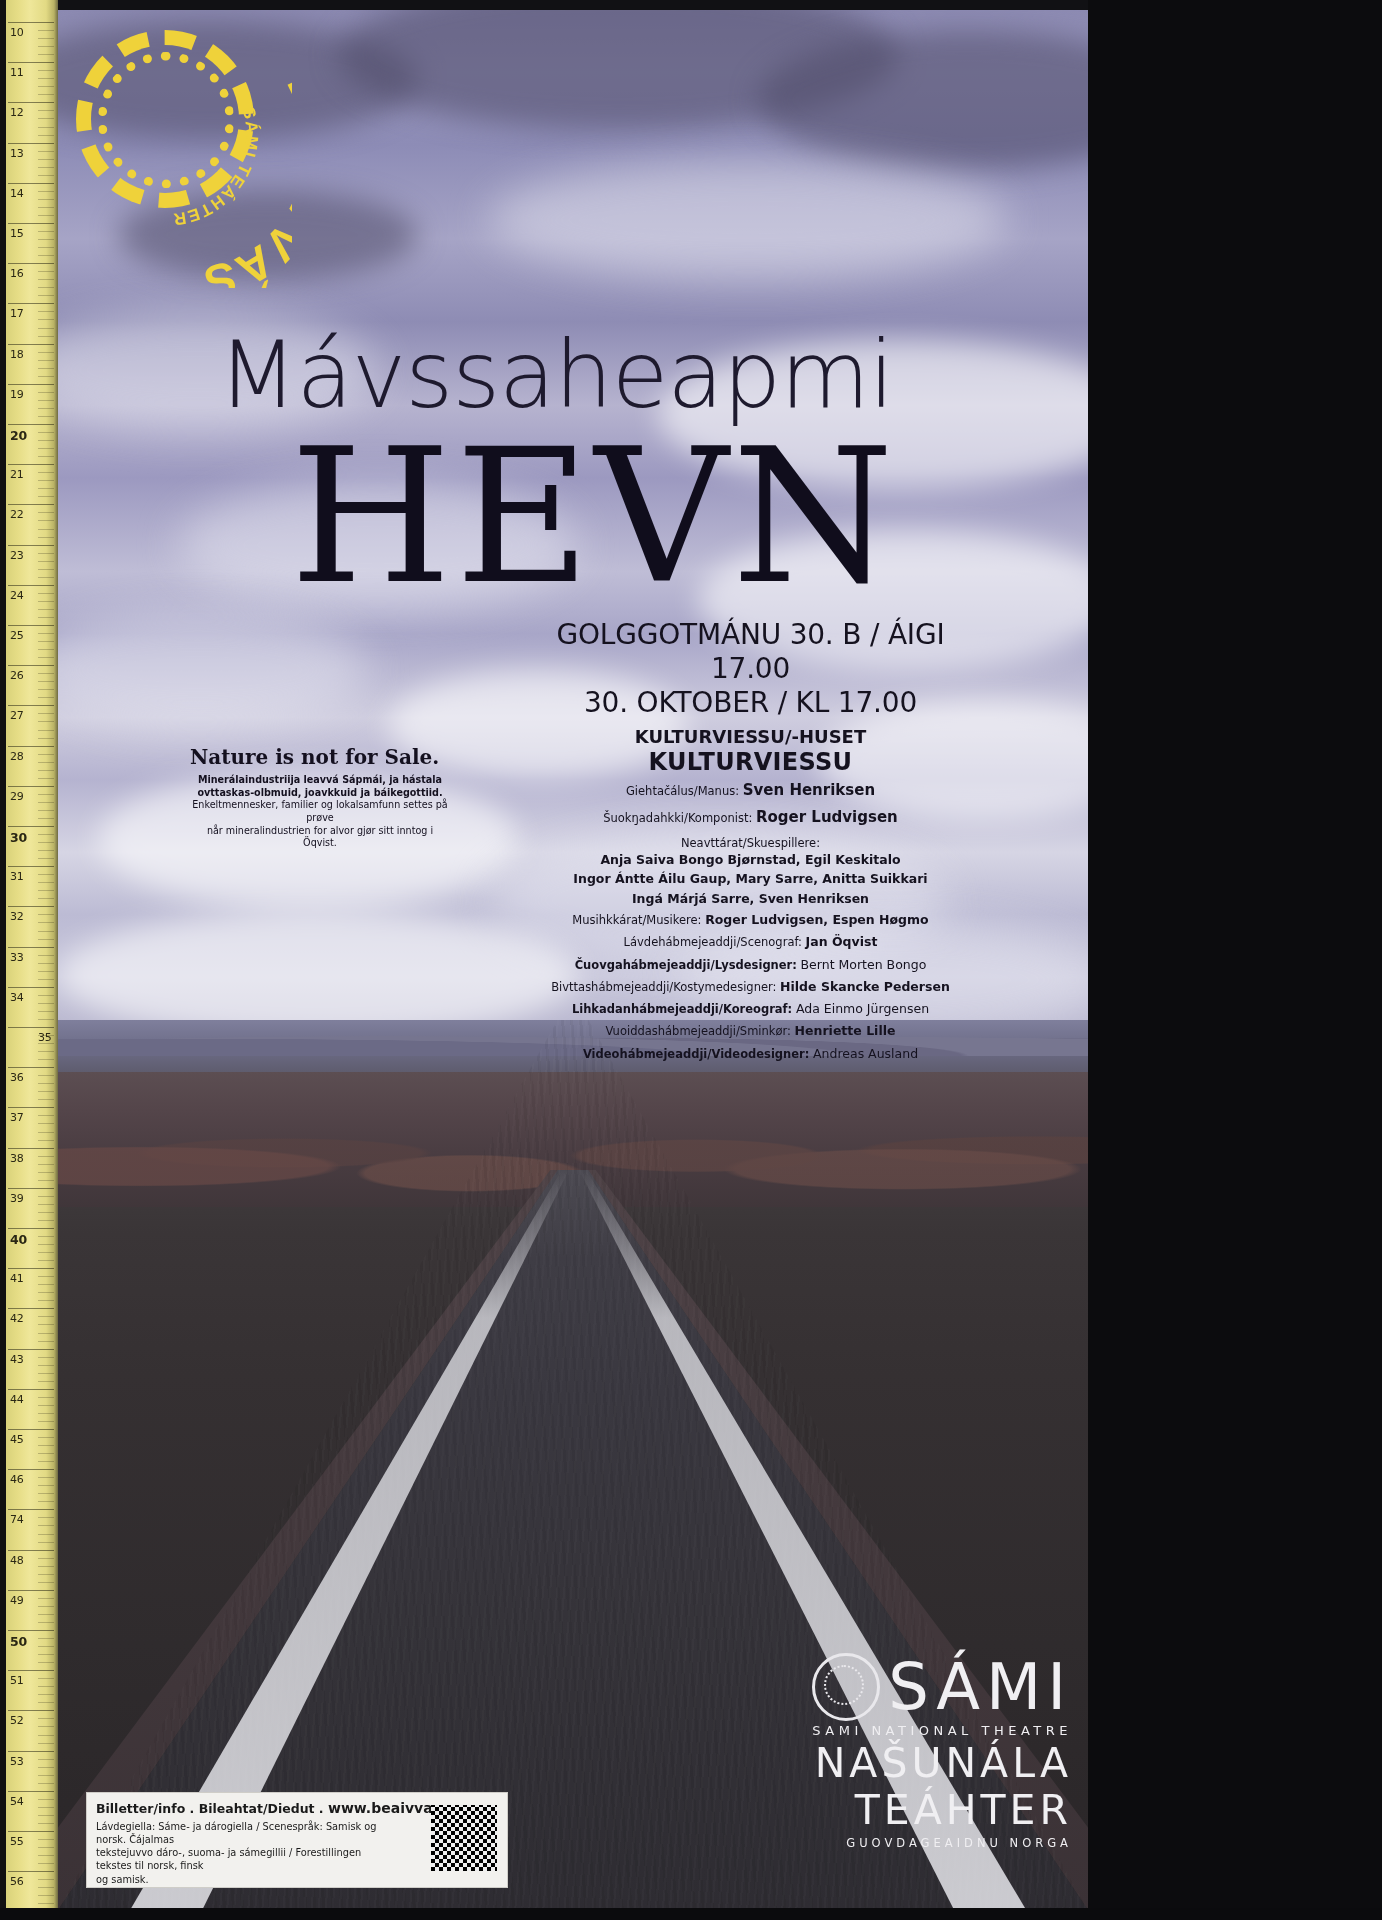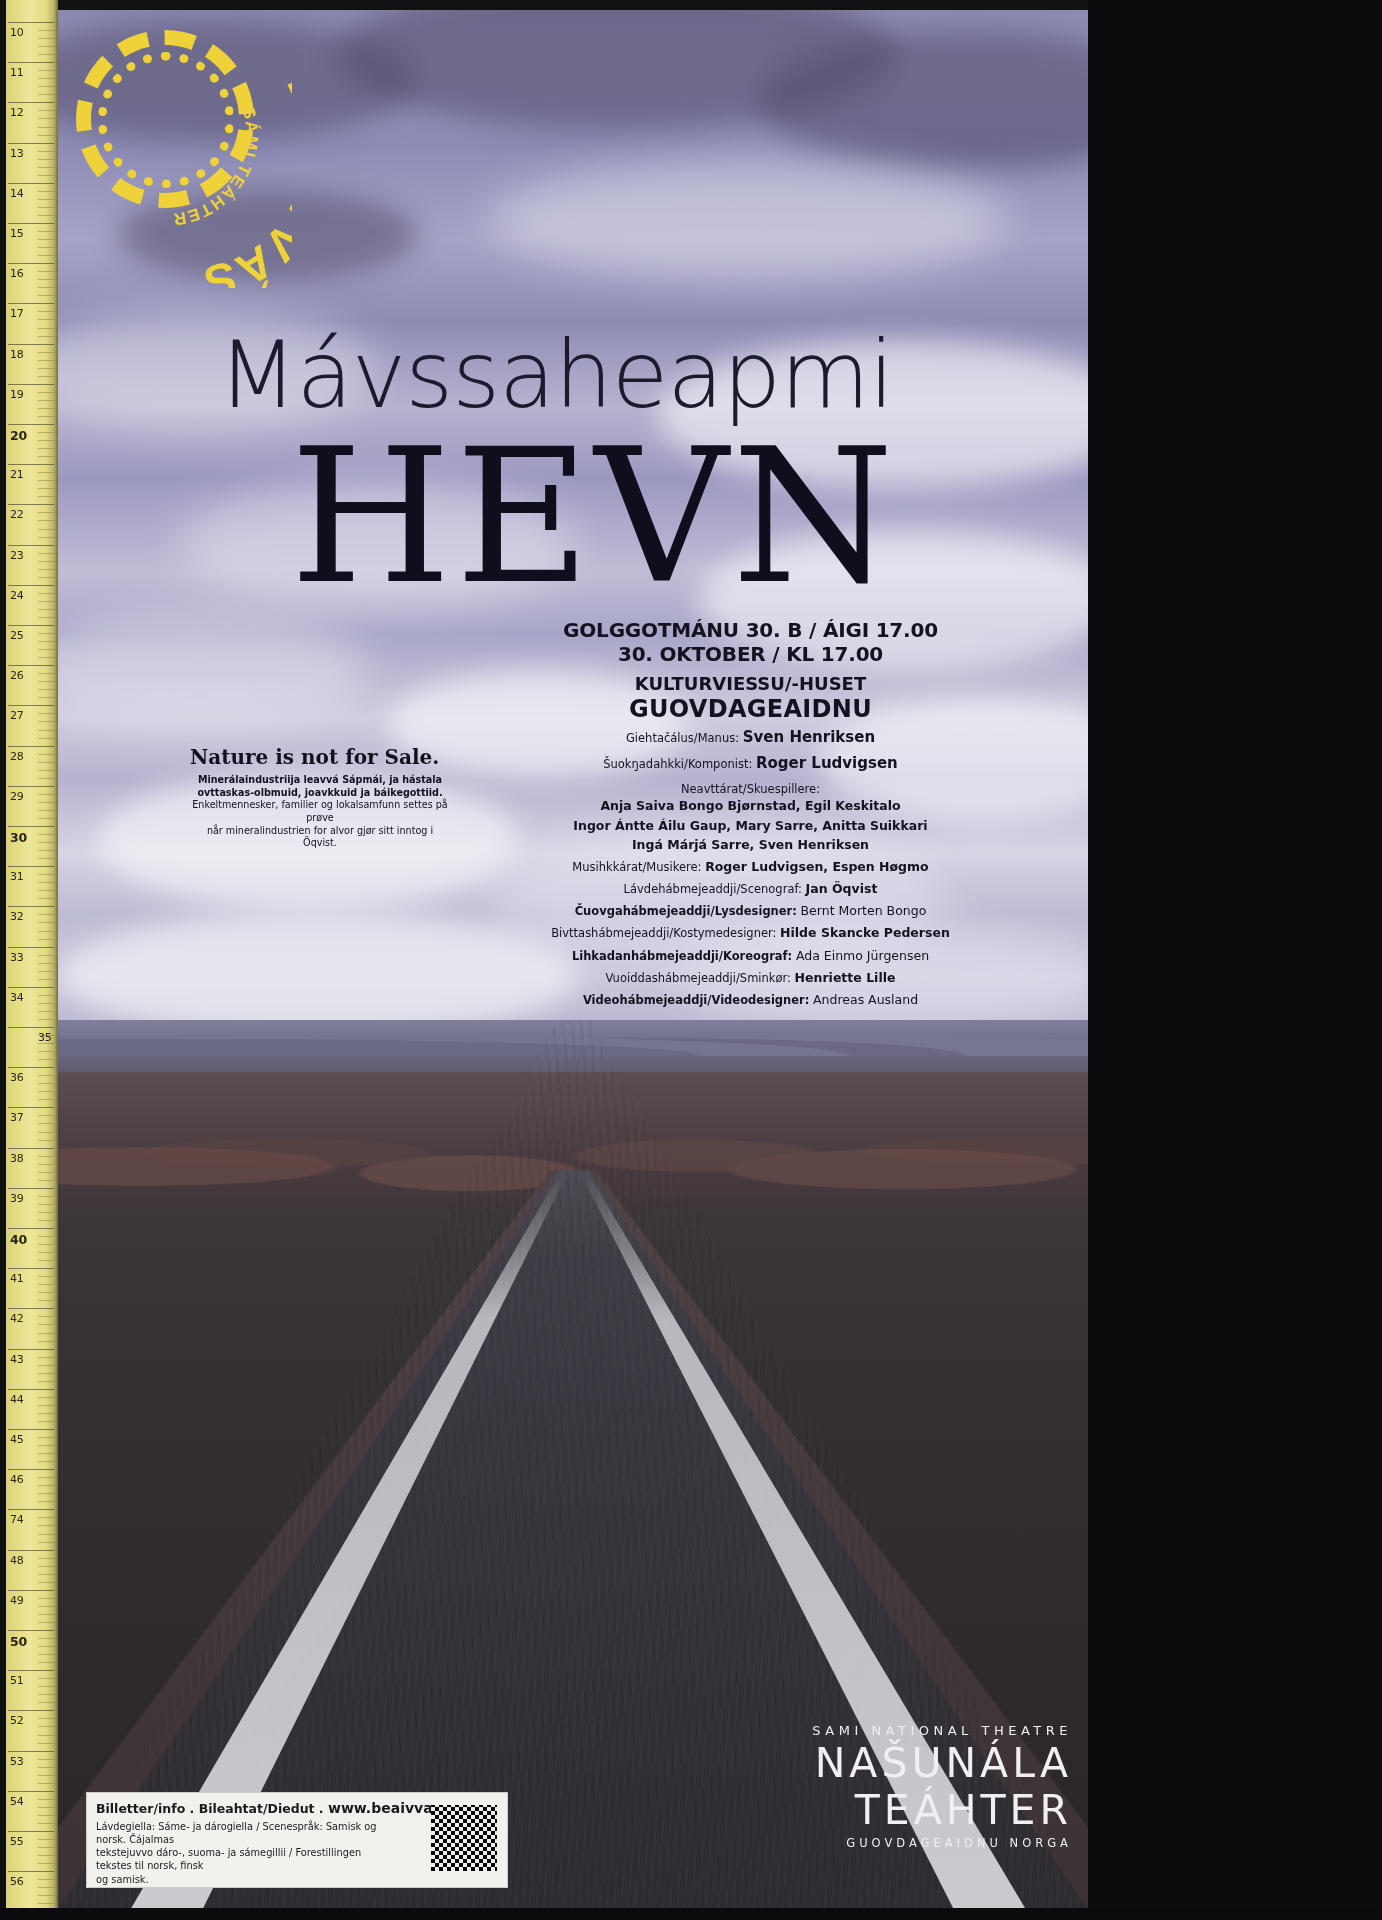--- a/index.html
+++ b/index.html
@@ -273,22 +273,22 @@
   #credits {
     position: absolute;
     left: 470px;
     top: 608px;
     width: 445px;
     text-align: center;
     color: #15121f;
   }
   .cr-when {
     font-family: "DejaVu Sans", sans-serif;
-    font-weight: bold;
-    font-size: 20px;
+    font-weight: normal;
+    font-size: 28px;
     line-height: 1.22;
     letter-spacing: -0.2px;
   }
   .cr-venue1 {
     font-family: "DejaVu Sans", sans-serif;
     font-weight: bold;
     font-size: 18px;
     margin-top: 6px;
   }
   .cr-venue2 {
@@ -789,21 +789,21 @@
         <div class="b">ovttaskas-olbmuid, joavkkuid ja báikegottiid.</div>
         <div>Enkeltmennesker, familier og lokalsamfunn settes på prøve</div>
         <div>når mineralindustrien for alvor gjør sitt inntog i Öqvist.</div>
       </div>
     </div>
 
     <div id="credits">
       <div class="cr-when">GOLGGOTMÁNU 30. B / ÁIGI 17.00</div>
       <div class="cr-when">30. OKTOBER / KL 17.00</div>
       <div class="cr-venue1">KULTURVIESSU/-HUSET</div>
-      <div class="cr-venue2">GUOVDAGEAIDNU</div>
+      <div class="cr-venue2">KULTURVIESSU</div>
 
       <div class="cr-line big">
         <span class="role">Giehtačálus/Manus:</span>
         <span class="name">Sven Henriksen</span>
       </div>
       <div class="cr-line big">
         <span class="role">Šuokŋadahkki/Komponist:</span>
         <span class="name">Roger Ludvigsen</span>
       </div>
 
@@ -850,20 +850,24 @@
       </div>
       <div id="ticket-body">
         <div>Lávdegiella: Sáme- ja dárogiella / Scenespråk: Samisk og norsk. Čájalmas</div>
         <div>tekstejuvvo dáro-, suoma- ja sámegillii / Forestillingen tekstes til norsk, finsk</div>
         <div>og samisk.</div>
       </div>
       <div id="qr"></div>
     </div>
 
     <div id="sami-logo">
+      <div id="sami-row1">
+        <div id="sami-emblem"></div>
+        <div id="sami-word">SÁMI</div>
+      </div>
       <div id="sami-sub1">SAMI NATIONAL THEATRE</div>
       <div id="sami-row2">NAŠUNÁLA</div>
       <div id="sami-row2">TEÁHTER</div>
       <div id="sami-sub2">GUOVDAGEAIDNU NORGA</div>
     </div>
 
   </div>
 
   <div id="scan-edge">
     

